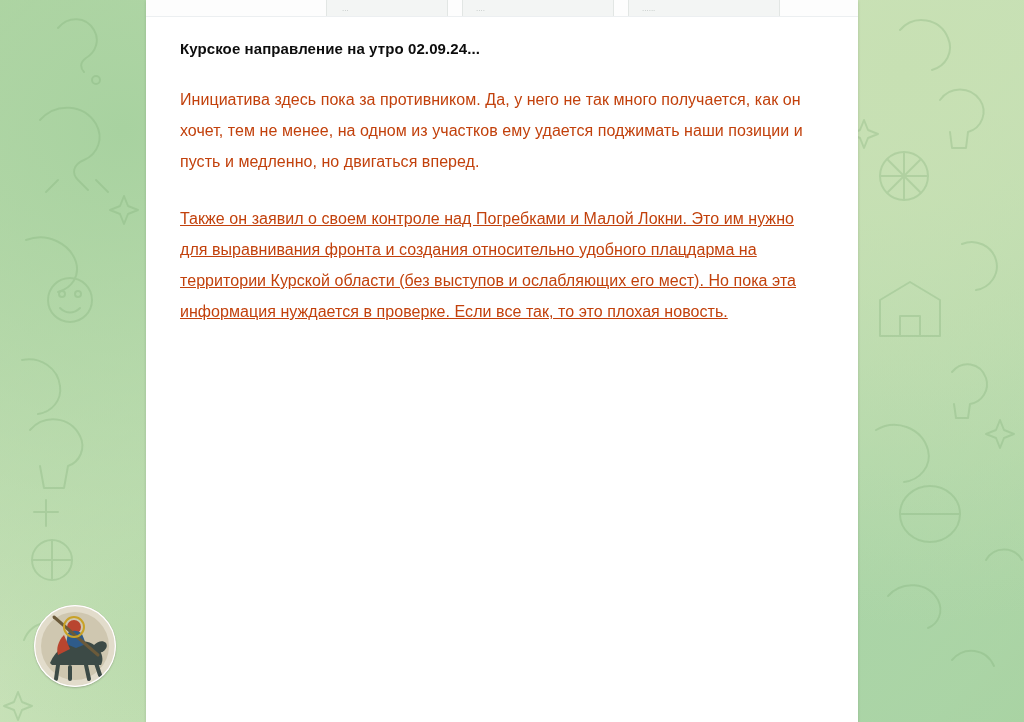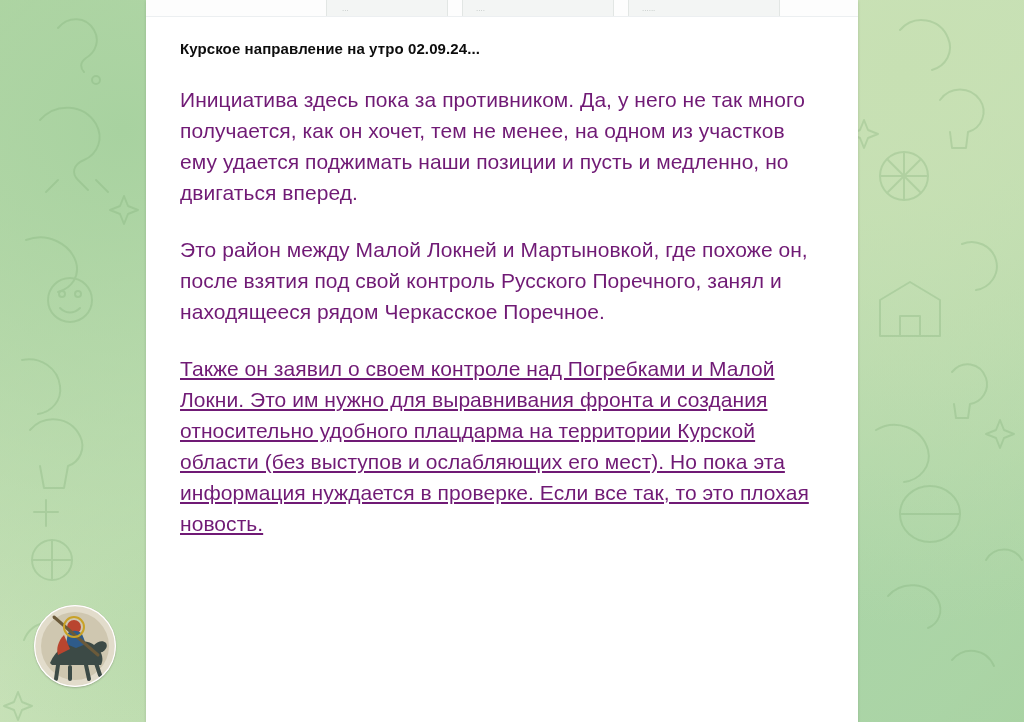--- a/index.html
+++ b/index.html
@@ -82,23 +82,23 @@
   .msg-title {
     font-size: 15px;
     line-height: 27px;
     font-weight: bold;
     color: #0d0d0d;
     margin: 0 0 22px 0;
     letter-spacing: .1px;
   }
 
   .msg-par {
-    font-size: 21px;
+    font-size: 16px;
     line-height: 31px;
-    color: #701a75;
+    color: #c2410c;
     margin: 0 0 26px 0;
     letter-spacing: .05px;
   }
   .msg-par:last-child { margin-bottom: 0; text-decoration: underline; }
 
   
   .avatar {
     position: absolute;
     left: 34px;
     top: 605px;
@@ -165,21 +165,20 @@
       <div class="seg" style="left:316px;width:150px;"></div>
       <div class="seg" style="left:482px;width:150px;"></div>
       <div class="ghost-text" style="left:196px;">...</div>
       <div class="ghost-text" style="left:330px;">....</div>
       <div class="ghost-text" style="left:496px;">......</div>
     </div>
 
     <div class="msg-body">
       <div class="msg-title">Курское направление на утро 02.09.24...</div>
       <p class="msg-par">Инициатива здесь пока за противником. Да, у него не так много получается, как он хочет, тем не менее, на одном из участков ему удается поджимать наши позиции и пусть и медленно, но двигаться вперед.</p>
-      <p class="msg-par">Это район между Малой Локней и Мартыновкой, где похоже он, после взятия под свой контроль Русского Поречного, занял и находящееся рядом Черкасское Поречное.</p>
       <p class="msg-par">Также он заявил о своем контроле над Погребками и Малой Локни. Это им нужно для выравнивания фронта и создания относительно удобного плацдарма на территории Курской области (без выступов и ослабляющих его мест). Но пока эта информация нуждается в проверке. Если все так, то это плохая новость.</p>
     </div>
   </div>
 
   <div class="avatar">
     <svg width="82" height="82" viewBox="0 0 82 82" xmlns="http://www.w3.org/2000/svg">
       <defs>
         <clipPath id="clipCircle">
             <circle cx="41" cy="41" r="41"></circle>
           </clipPath>

